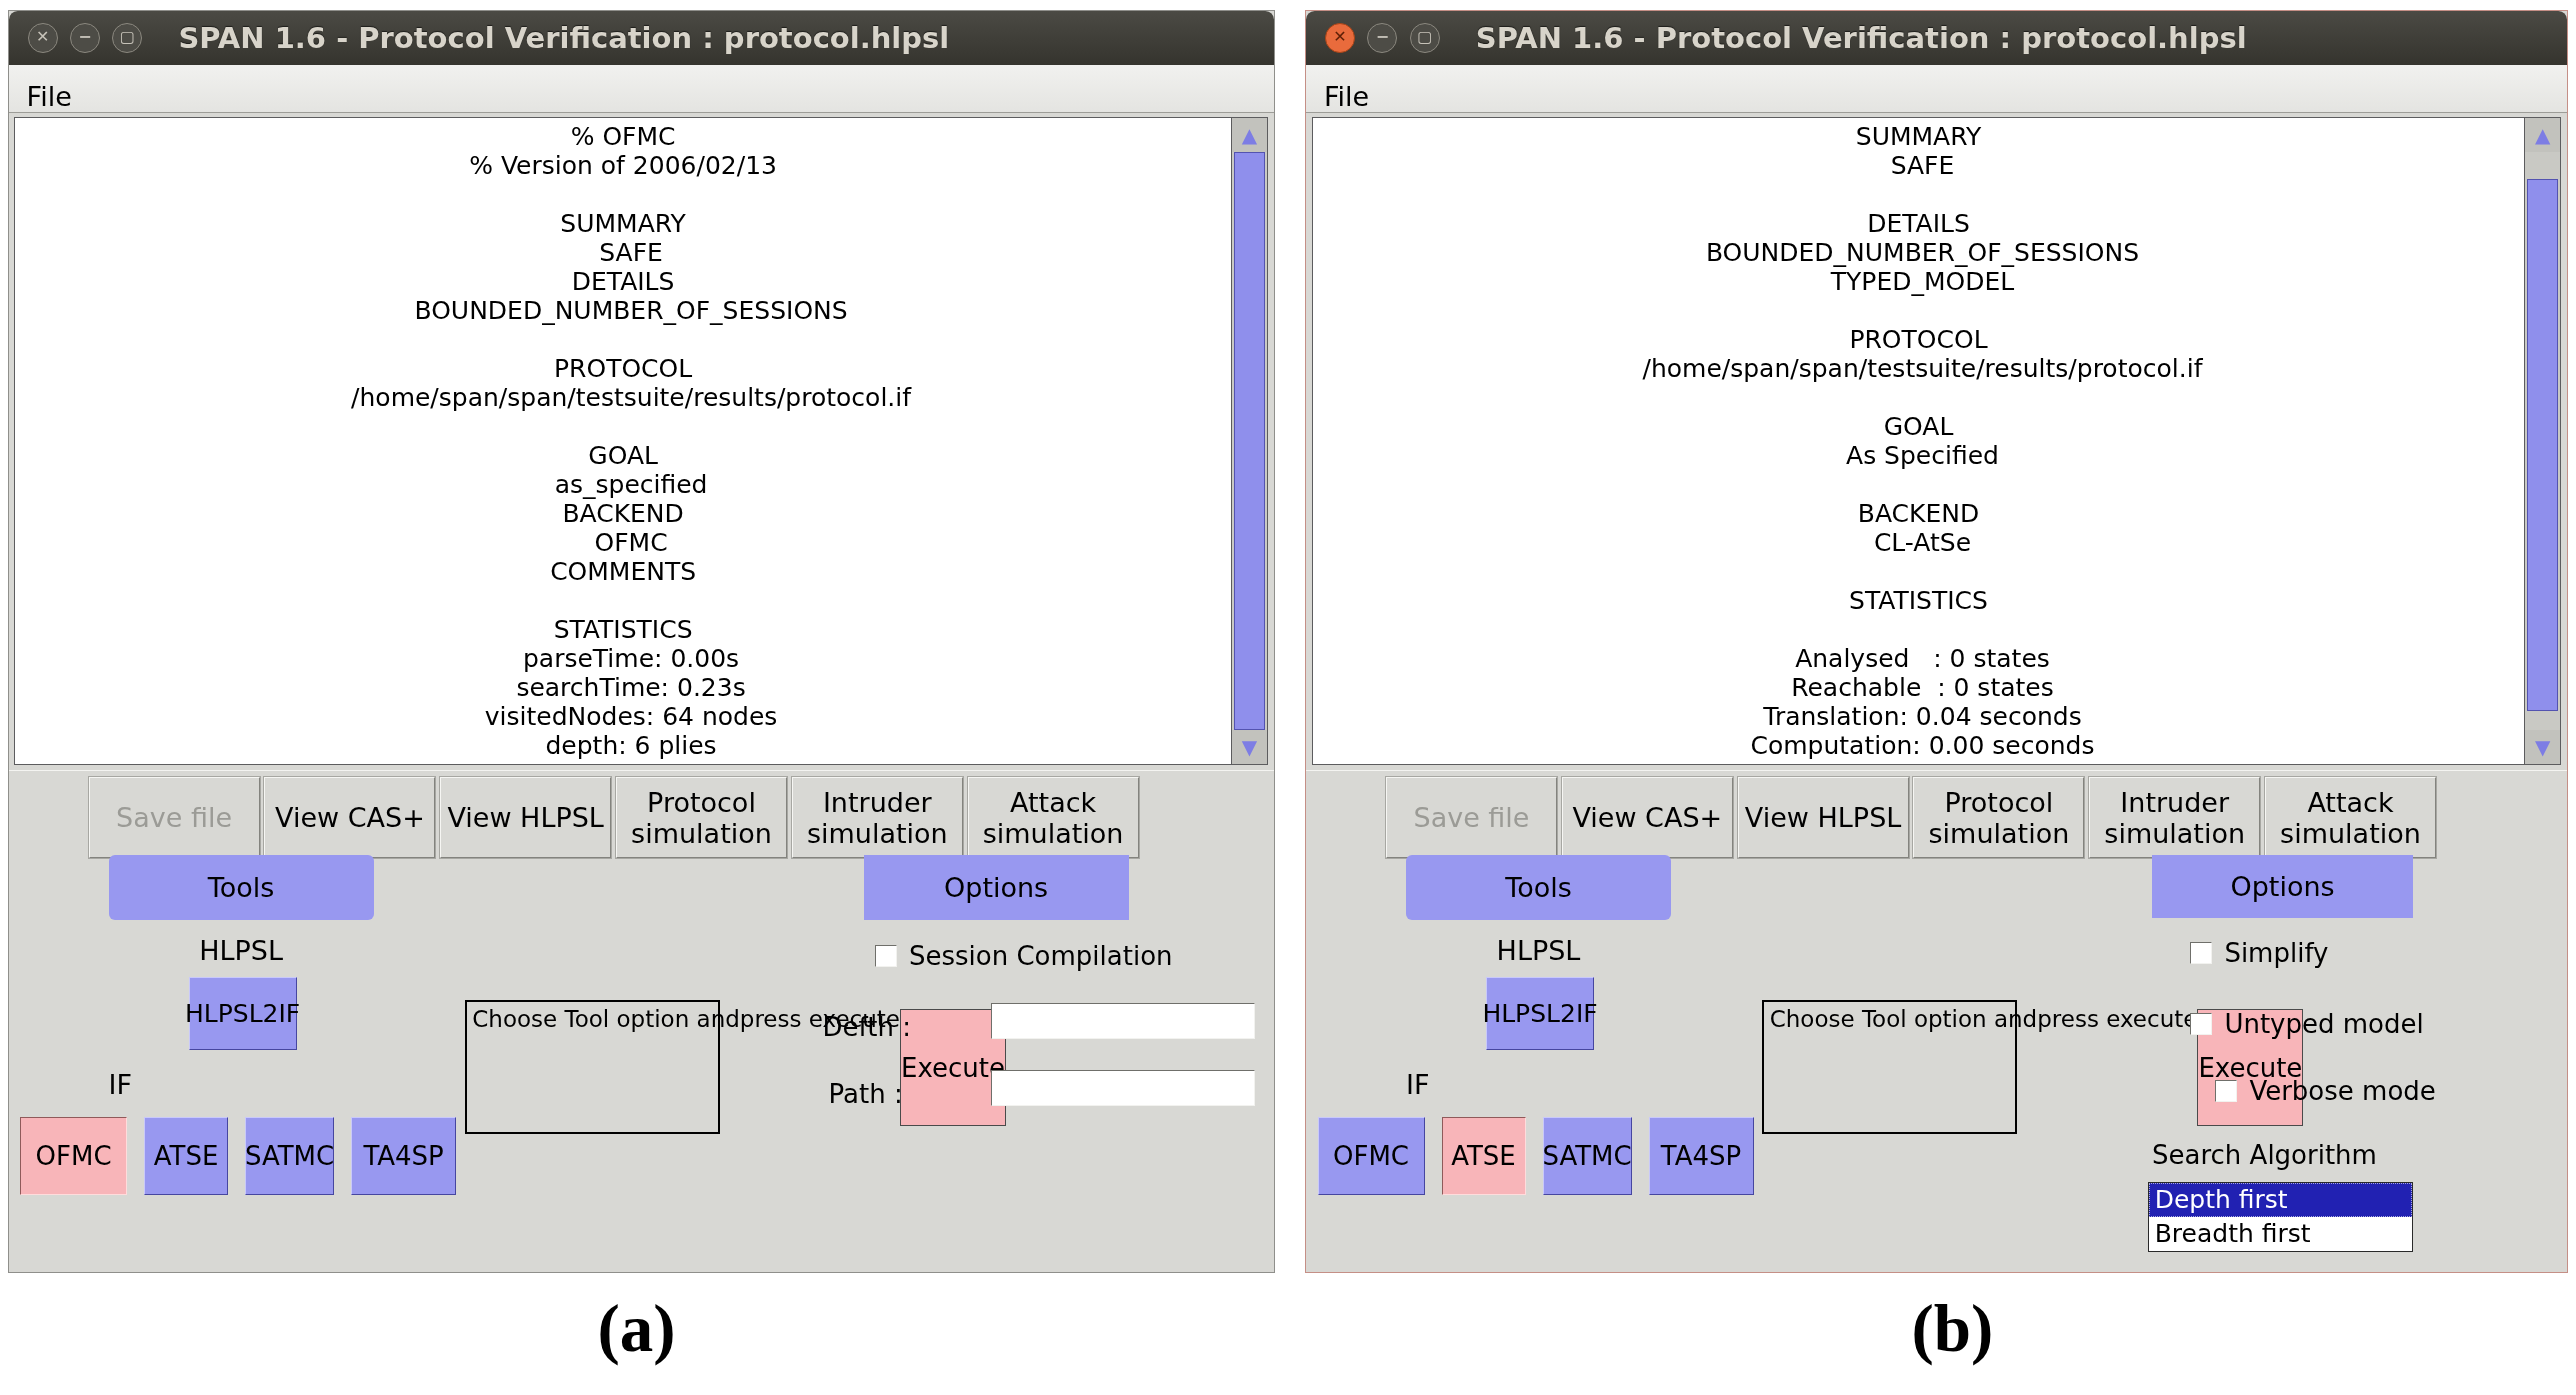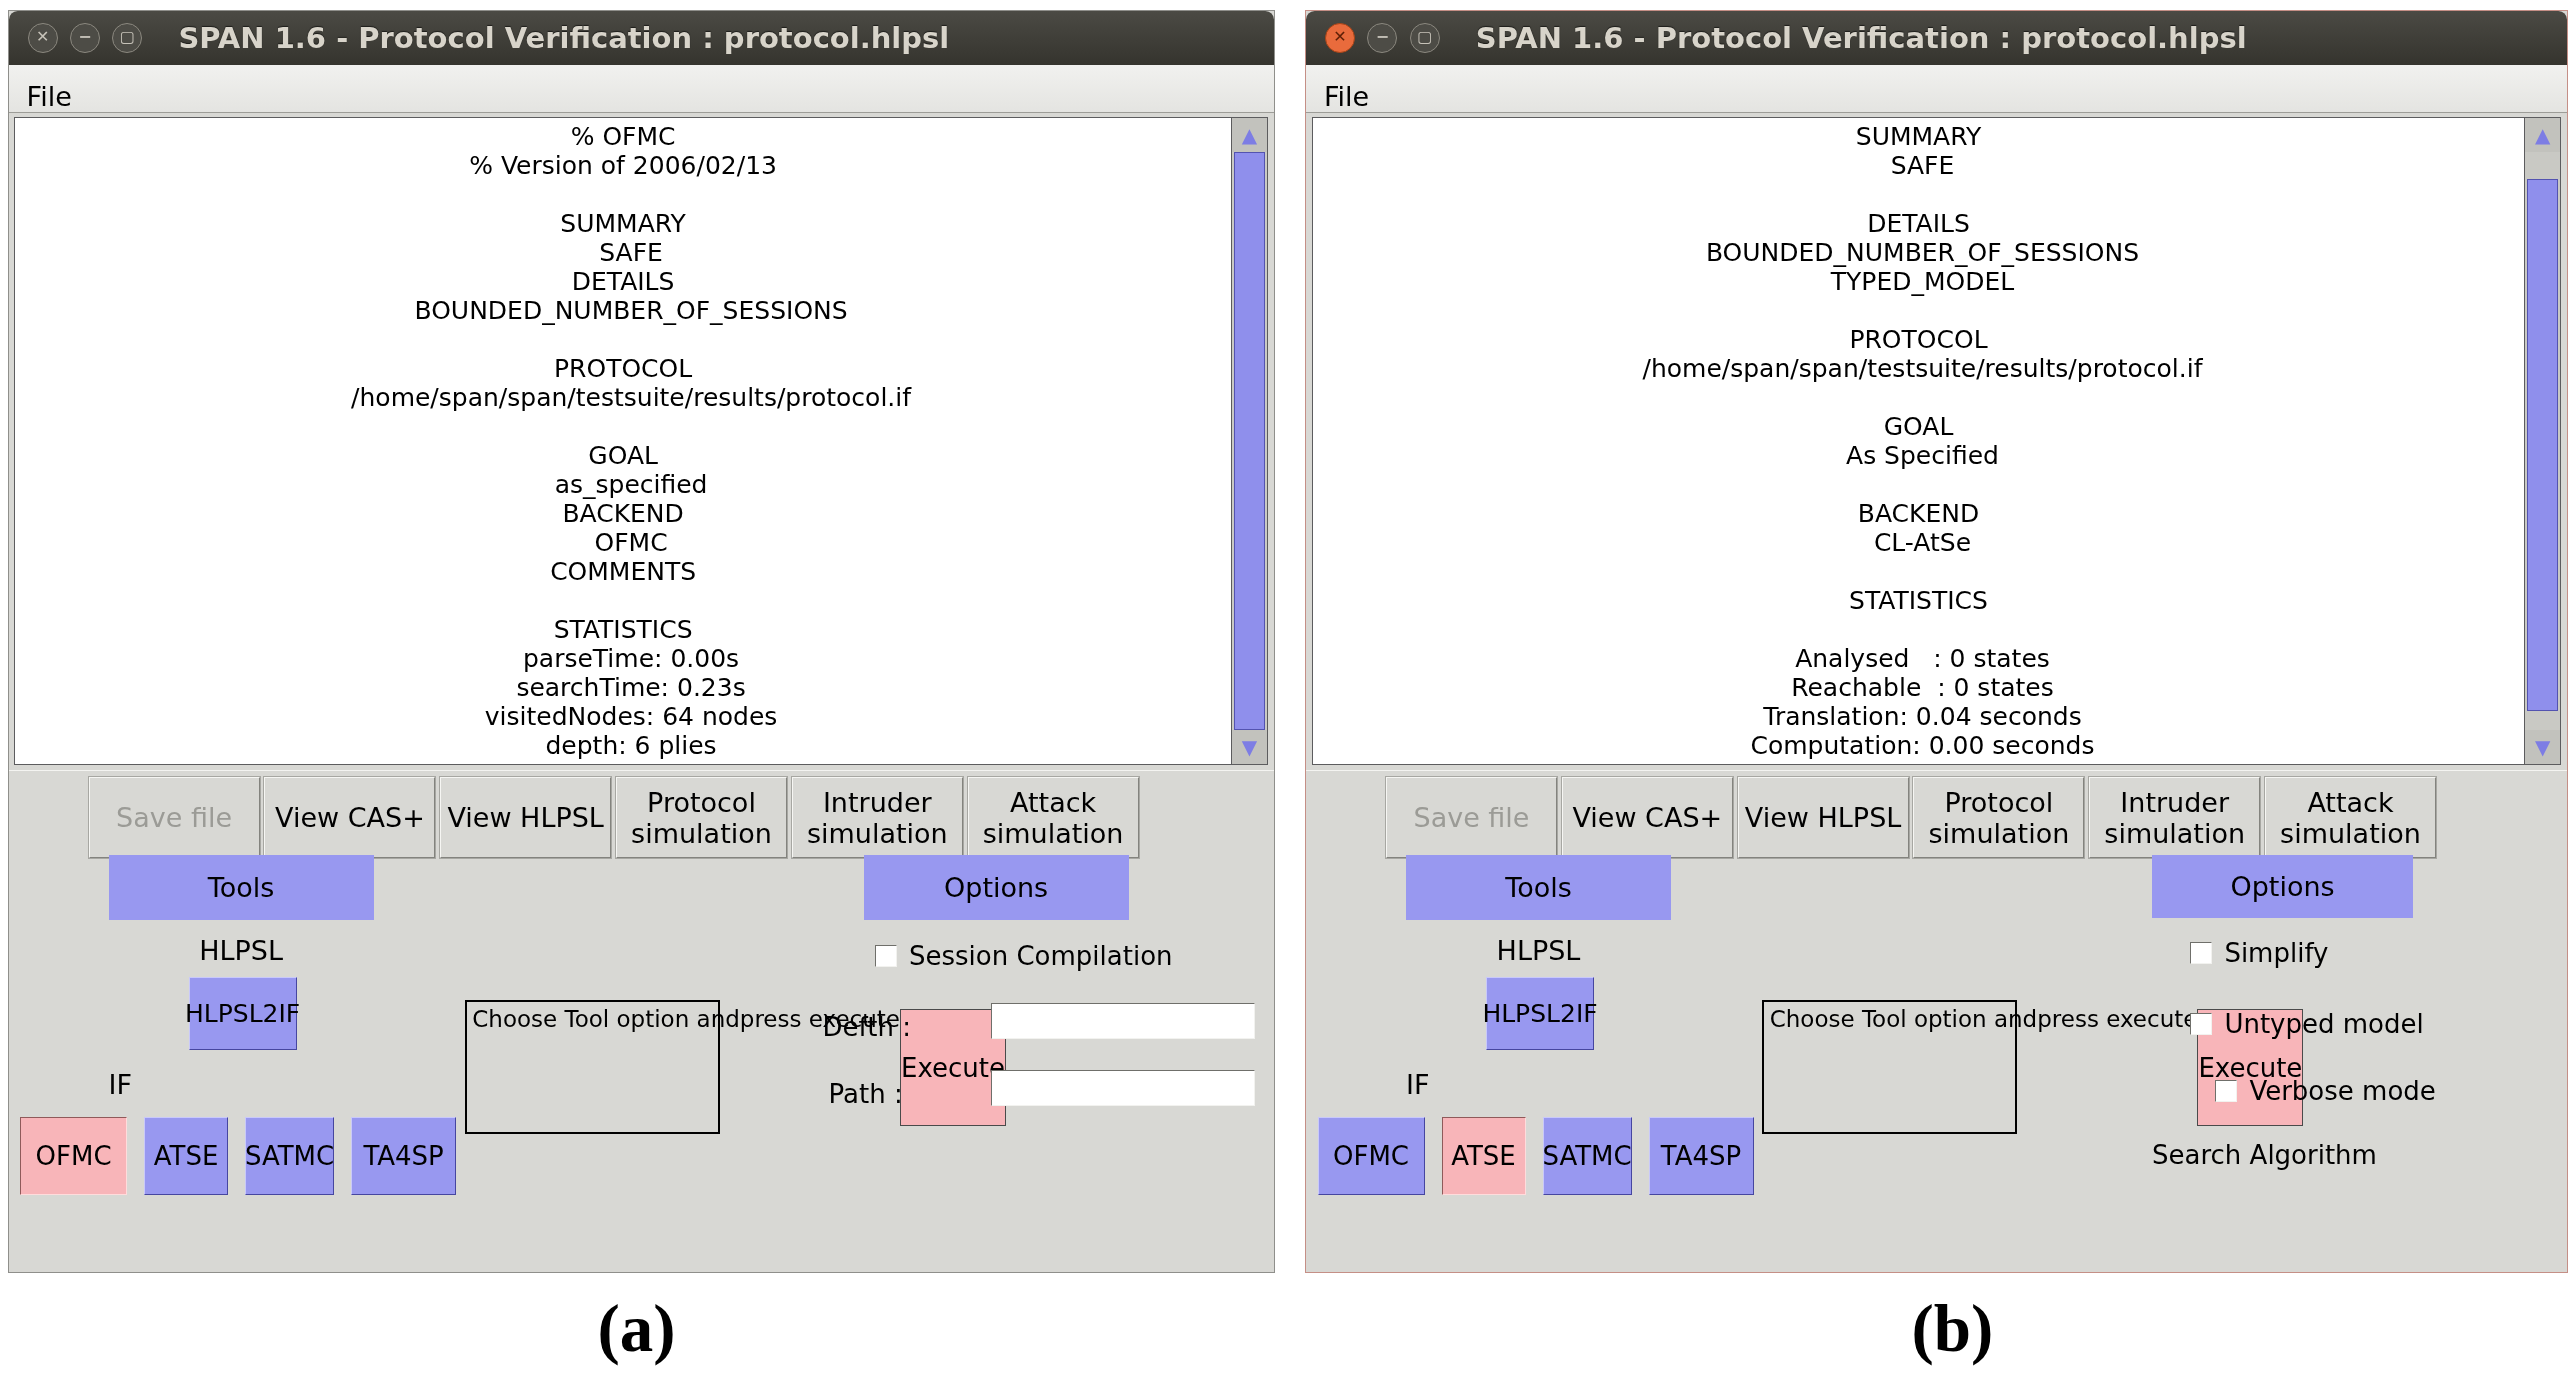--- a/index.html
+++ b/index.html
@@ -39,21 +39,21 @@
   .controls { flex: 1; position: relative; background: #d8d8d4; border-top: 1.9px solid #f4f4f1; }
 
   .toolbar-row { position: absolute; left: 80px; top: 6.7px; display: flex; gap: 4.8px; }
   .tk-btn { width: 171px; height: 81px; background: #d8d8d4; border: 1.9px solid;
             border-color: #f6f6f3 #83837e #83837e #f6f6f3; box-shadow: 0 0 0 1px #a7a7a2;
             display: flex; align-items: center; justify-content: center; text-align: center;
             font-size: 27px; color: #000; line-height: 1.15; }
   .tk-btn.disabled { color: #9b9b96; }
 
   .tab { position: absolute; background: #9898f0; display: flex; align-items: center; justify-content: center; font-size: 27px; color: #000; }
-  .tab-tools     { left: 100px; top: 84px; width: 265px; height: 65px; }
+  .tab-tools     { left: 100px; top: 84px; width: 265px; height: 65px; border-radius: 6px; }
   .tab-options-a { left: 855px; top: 84px; width: 265px; height: 65px; }
   .tab-options-b { left: 846px; top: 84px; width: 261px; height: 63px; }
 
   .panel-label { position: absolute; font-size: 27px; color: #000; }
   .lbl-hlpsl { left: 100px; top: 164px; width: 265px; text-align: center; }
   .lbl-if    { left: 100px; top: 298px; width: 265px; text-align: left; }
 
   .purple-btn { background: #9898f0; border: 1.9px solid; border-color: #c9c9fa #4646a0 #4646a0 #c9c9fa;
                 display: flex; align-items: center; justify-content: center; font-size: 26px; color: #000; }
   .btn-hlpsl2if { position: absolute; left: 180px; top: 206px; width: 108px; height: 73px; font-size: 25px; }
@@ -266,18 +266,22 @@
     </div>
     <div class="opt-row row-untyped">
       <div class="checkbox"></div>
       <span>Untyped model</span>
     </div>
     <div class="opt-row row-verbose">
       <div class="checkbox"></div>
       <span>Verbose mode</span>
     </div>
     <div class="search-label">Search Algorithm</div>
+    <div class="search-list">
+      <div class="search-option selected">Depth first</div>
+      <div class="search-option">Breadth first</div>
+    </div>
   </div>
 </div>
 
 <div class="caption" id="caption-a">(a)</div>
 <div class="caption" id="caption-b">(b)</div>
 
 
 </body></html>

